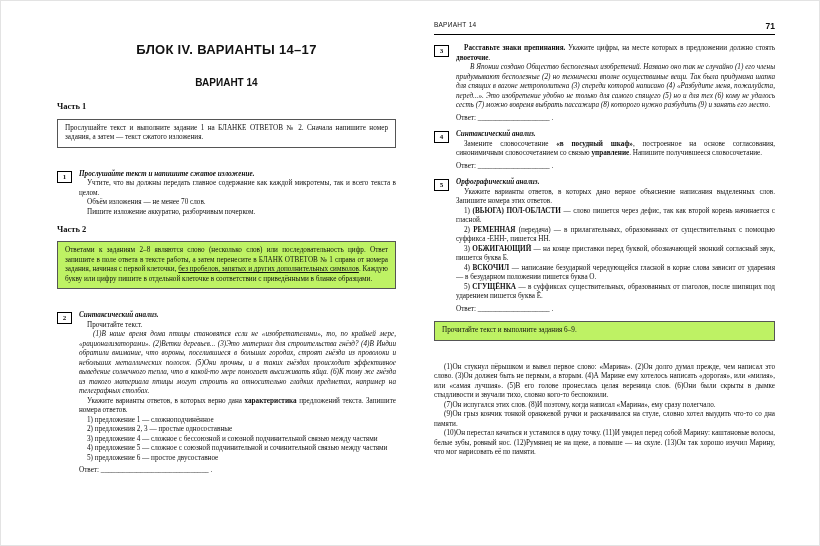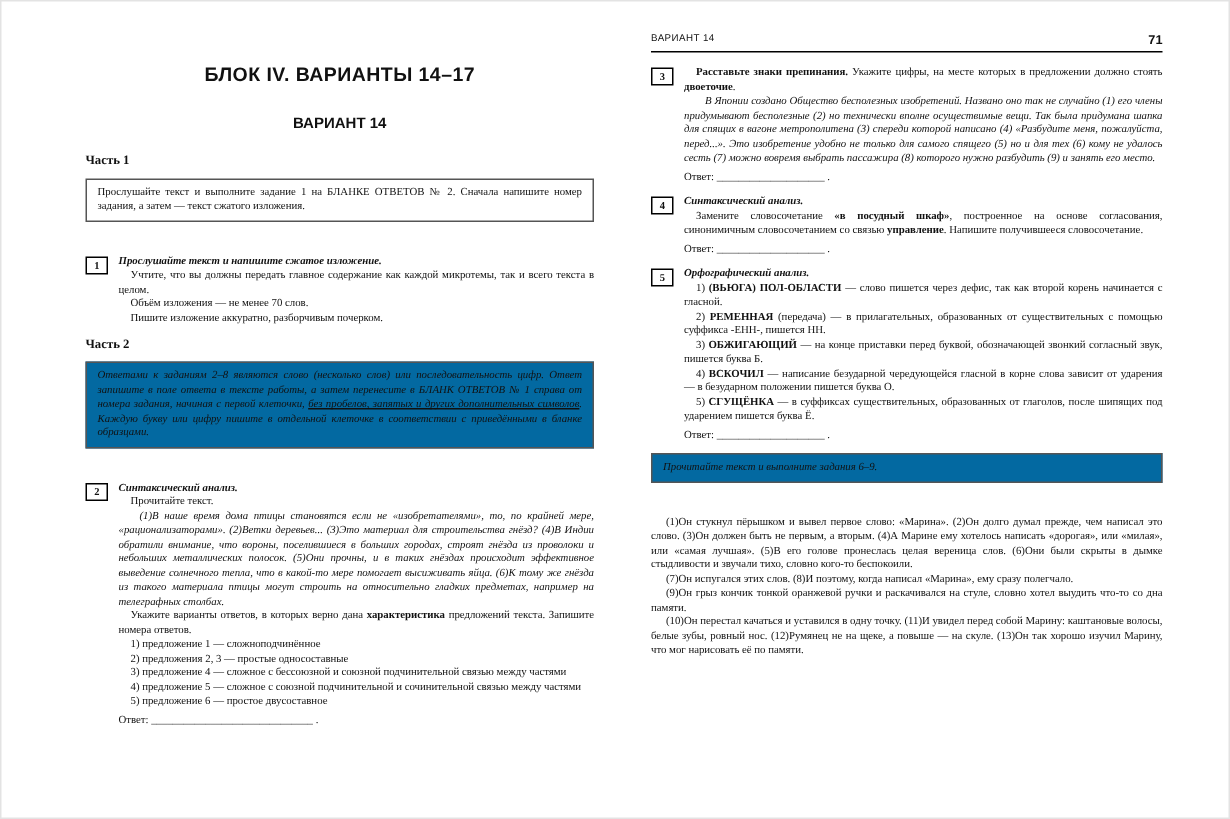--- a/index.html
+++ b/index.html
@@ -7,26 +7,26 @@
   body { font-family:"Liberation Serif", serif; color:#111; }
   .spread { display:flex; width:820px; height:546px; background:#fff; border:1px solid #e3e3e3; overflow:hidden; }
   .page { width:410px; height:546px; font-size:7.2px; line-height:1.32; }
   .page.left  { padding:40px 14px 8px 56px; }
   .page.right { padding:20px 44px 8px 24px; }
 
   h1.block-title { font-family:"Liberation Sans", sans-serif; font-size:13px; font-weight:bold; text-align:center; letter-spacing:.3px; margin:0 0 18px 0; }
   h2.variant-title { font-family:"Liberation Sans", sans-serif; font-size:10px; font-weight:bold; text-align:center; margin:0 0 12px 0; }
   h3.part-title { font-size:8.5px; font-weight:bold; text-align:left; margin:7px 0 6px 0; }
 
-  .pagehead { display:flex; justify-content:space-between; align-items:center; border-bottom:1px solid #000; padding-bottom:2px; margin-bottom:9px; font-family:"Liberation Sans", sans-serif; }
+  .pagehead { display:flex; justify-content:space-between; align-items:flex-start; border-bottom:1px solid #000; padding-bottom:2px; margin-bottom:9px; font-family:"Liberation Sans", sans-serif; }
   .pagehead .hvariant { font-size:6.5px; letter-spacing:.3px; }
   .pagehead .pageno { font-size:8.5px; font-weight:bold; }
 
   .note-box { border:1px solid #555; padding:4px 7px; margin:4px 0 22px 0; }
-  .note-box.gray { background:#0369a1;font-style:italic; }
+  .note-box.gray { background:#bef264; }
   .note-box p { text-align:justify; }
   .note-box.center p { text-align:left; }
 
   .task { display:flex; gap:7px; margin:4px 0 7px 0; }
   .tnum { border:1px solid #000; font-weight:bold; font-size:7px; width:15px; height:12px; line-height:11px; text-align:center; flex:0 0 auto; margin-top:1px; }
   .tbody { flex:1; min-width:0; }
   .tbody p { text-align:justify; }
   .ttitle { font-weight:bold; font-style:italic; }
   .ind  { text-indent:8px; }
   .ind2 { text-indent:14px; }
@@ -105,20 +105,21 @@
         <p class="ttitle">Синтаксический анализ.</p>
         <p class="ind"><span>Замените словосочетание </span><b>«в посудный шкаф»</b><span>, построенное на основе согласования, синонимичным словосочетанием со связью </span><b>управление</b><span>. Напишите получившееся словосочетание.</span></p>
         <p class="answer">Ответ: ____________________ .</p>
       </div>
     </div>
 
     <div class="task">
       <div class="tnum">5</div>
       <div class="tbody">
         <p class="ttitle">Орфографический анализ.</p>
+        <p class="ind">Укажите варианты ответов, в которых дано верное объяснение написания выделенных слов. Запишите номера этих ответов.</p>
         <p class="opt"><span>1) </span><b>(ВЬЮГА) ПОЛ-ОБЛАСТИ</b><span></span><span> — слово пишется через дефис, так как второй корень начинается с гласной.</span></p>
         <p class="opt"><span>2) </span><b>РЕМЕННАЯ</b><span> (передача)</span><span> — в прилагательных, образованных от существительных с помощью суффикса -ЕНН-, пишется НН.</span></p>
         <p class="opt"><span>3) </span><b>ОБЖИГАЮЩИЙ</b><span></span><span> — на конце приставки перед буквой, обозначающей звонкий согласный звук, пишется буква Б.</span></p>
         <p class="opt"><span>4) </span><b>ВСКОЧИЛ</b><span></span><span> — написание безударной чередующейся гласной в корне слова зависит от ударения — в безударном положении пишется буква О.</span></p>
         <p class="opt"><span>5) </span><b>СГУЩЁНКА</b><span></span><span> — в суффиксах существительных, образованных от глаголов, после шипящих под ударением пишется буква Ё.</span></p>
         <p class="answer">Ответ: ____________________ .</p>
       </div>
     </div>
 
     <div class="note-box gray center">

